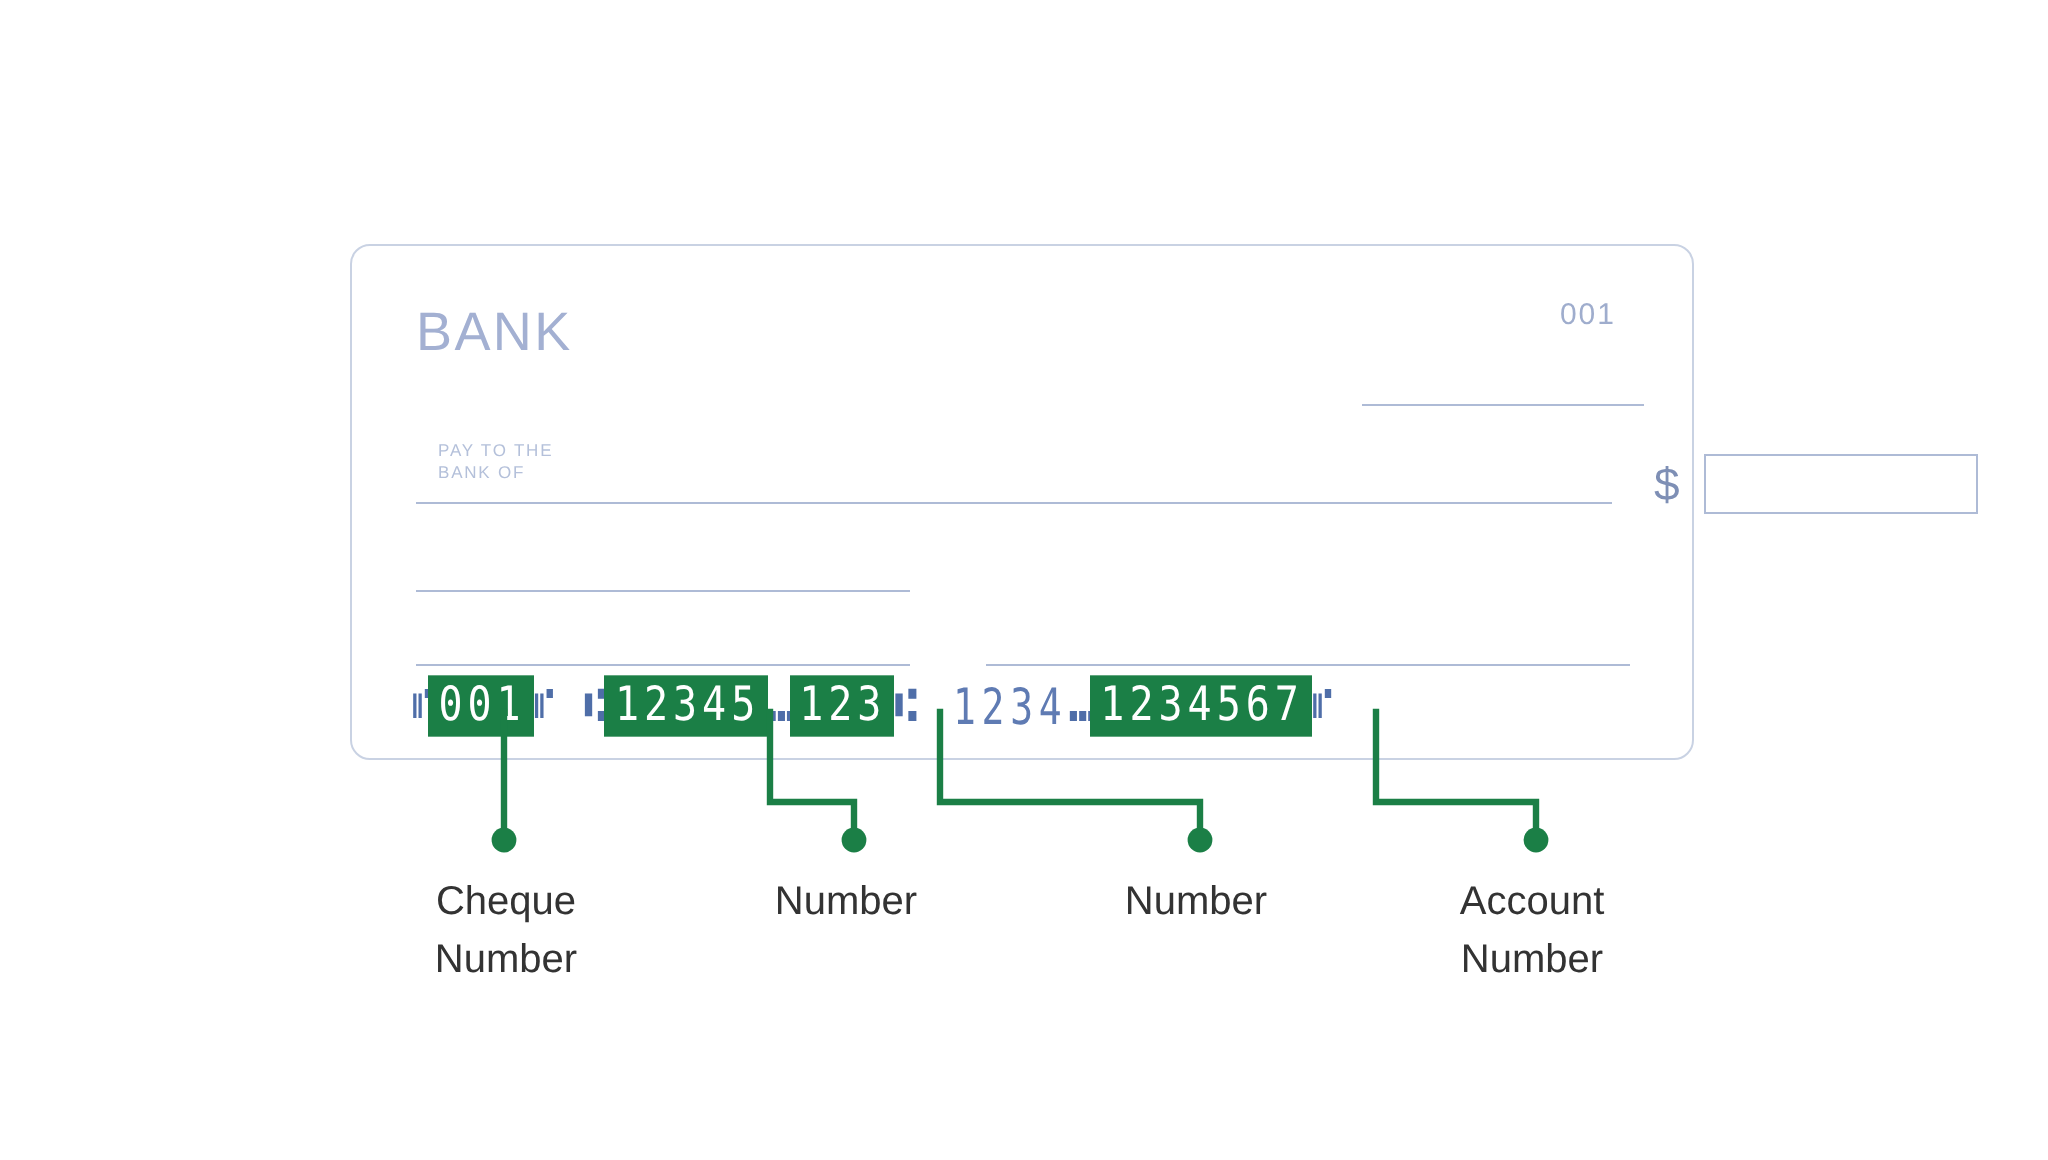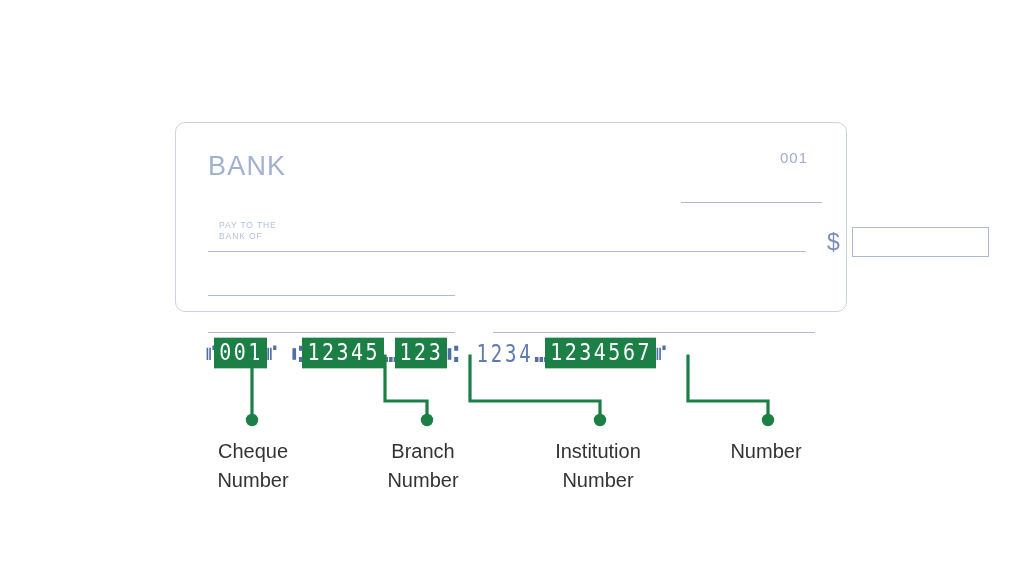--- a/index.html
+++ b/index.html
@@ -15,21 +15,21 @@
     font-family: "Liberation Sans", sans-serif;
     background: #ffffff;
   }
 
   
   #cheque-card {
     position: absolute;
     left: 175px;
     top: 122px;
     width: 672px;
-    height: 190px;
+    height: 258px;
     border: 1.4px solid #c9d2e3;
     border-radius: 10px;
     background: #ffffff;
     box-sizing: border-box;
   }
 
   #bank-name {
     position: absolute;
     left: 32px;
     top: 28px;
@@ -226,24 +226,23 @@
     <circle cx="768" cy="420" r="6.2"></circle>
   </g>
 </svg>
 
 <div class="field-label" id="label-cheque">
   <span>Cheque</span>
   <span>Number</span>
 </div>
 
 <div class="field-label" id="label-branch">
-  <span>Branch</span>
   <span>Number</span>
 </div>
 
 <div class="field-label" id="label-institution">
-  <span>Institution</span>
   <span>Number</span>
 </div>
 
 <div class="field-label" id="label-account">
+  <span>Account</span>
   <span>Number</span>
 </div>
 
 </body></html>

